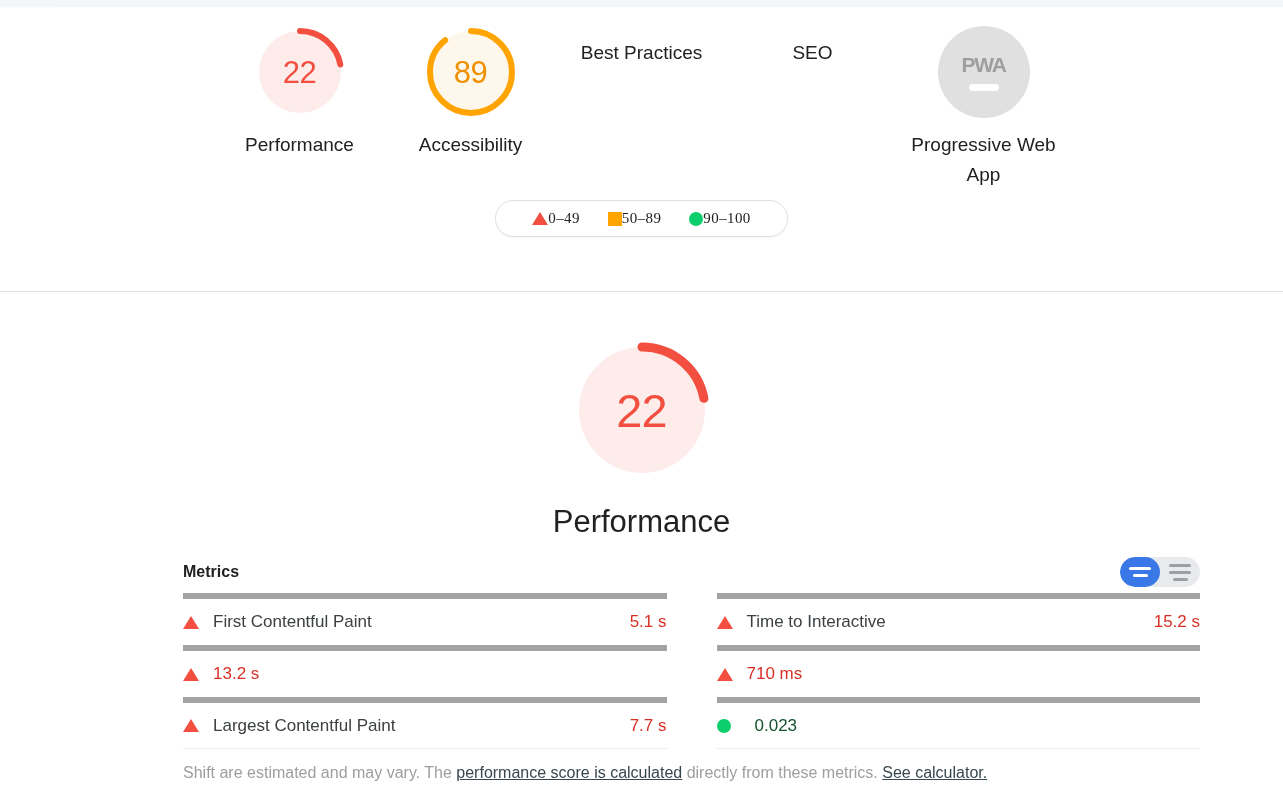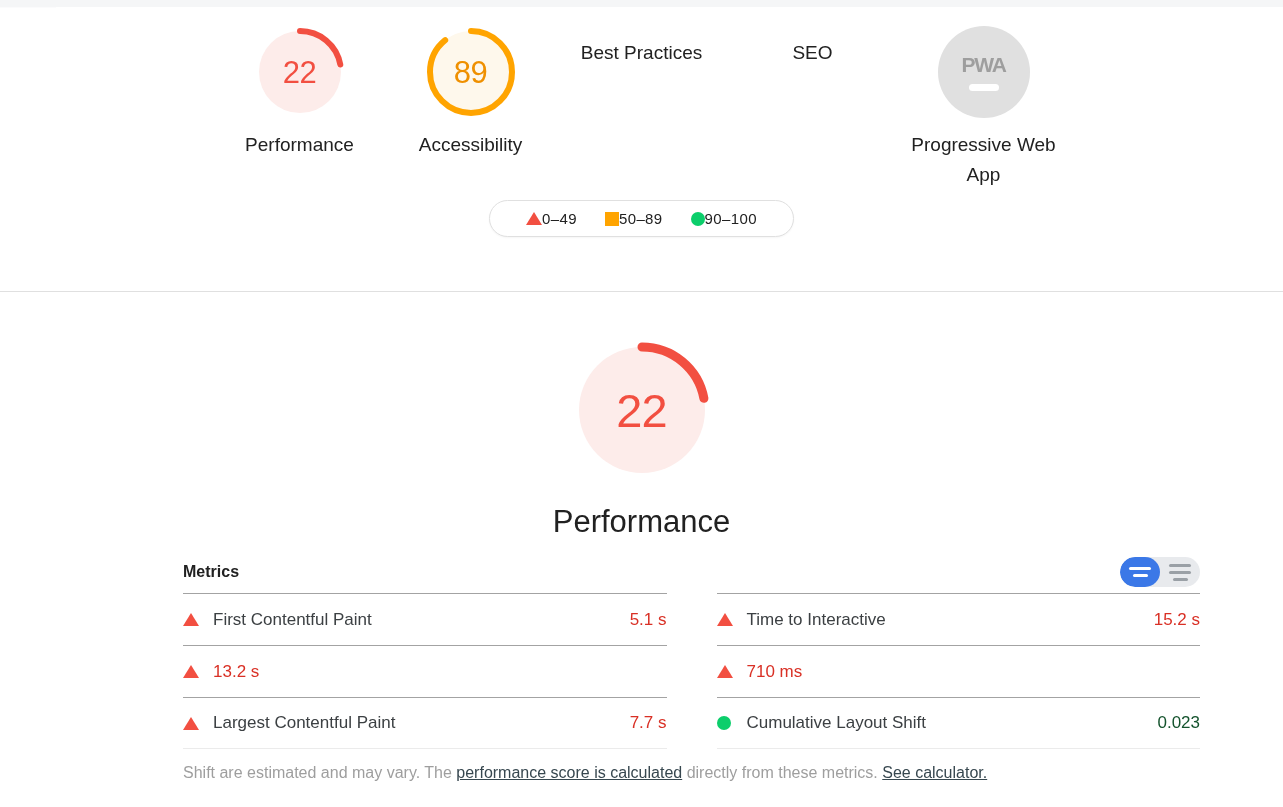--- a/index.html
+++ b/index.html
@@ -80,21 +80,21 @@
   .legend {
     display: flex; align-items: center; gap: 0px;
     border: 1px solid #e0e0e0; border-radius: 24px;
     background: #fff;
     padding: 9px 22px;
     box-shadow: 0 1px 2px rgba(0,0,0,0.04);
   }
   .legend-item {
     display: flex; align-items: center; gap: 0;
     padding: 0 14px;
-    font-family: Liberation Sans, sans-serif;
+    font-family: Liberation Serif, serif;
     font-size: 15px; color: #212121; letter-spacing: 0.4px;
   }
   .tri-red {
     width: 0; height: 0;
     border-left: 8px solid transparent; border-right: 8px solid transparent;
     border-bottom: 13px solid #f24f41;
   }
   .sq-orange { width: 14px; height: 14px; background: #ffa400; }
   .ci-green { width: 14px; height: 14px; border-radius: 50%; background: #0cce6b; }
 
@@ -148,21 +148,21 @@
   .tl.w2 { width: 15px; }
   .tl.w3 { width: 22px; }
 
   .metrics-columns {
     display: flex; gap: 50px; margin-top: 4px;
   }
   .metrics-col { flex: 1 1 0; }
   .metric-row {
     display: flex; align-items: center;
     height: 52px;
-    border-top: 1px solid #a3a3a3;
+    border-top: 6px solid #a3a3a3;
     font-size: 17px;
   }
   .metric-row:last-child { border-bottom: 1px solid #ebebeb; }
   .metric-icon { width: 30px; display: flex; align-items: center; }
   .icon-tri {
     width: 0; height: 0;
     border-left: 8px solid transparent; border-right: 8px solid transparent;
     border-bottom: 13px solid #f24f41;
   }
   .icon-circle { width: 14px; height: 14px; border-radius: 50%; background: #0cce6b; }
@@ -317,21 +317,20 @@
         <div class="metric-row">
           <span class="metric-icon">
             <span class="icon-tri"></span>
           </span>
           <span class="metric-value v-fail">710 ms</span>
         </div>
         <div class="metric-row">
           <span class="metric-icon">
             <span class="icon-circle"></span>
           </span>
-          <span class="metric-name">Cumulative Layout Shift</span>
           <span class="metric-value v-pass">0.023</span>
         </div>
       </div>
 
     </div>
 
     <div class="metrics-note"><span>Shift are estimated and may vary. The </span><a>performance score is calculated</a><span> directly from these metrics. </span><a>See calculator.</a></div>
 
   </div>
 

